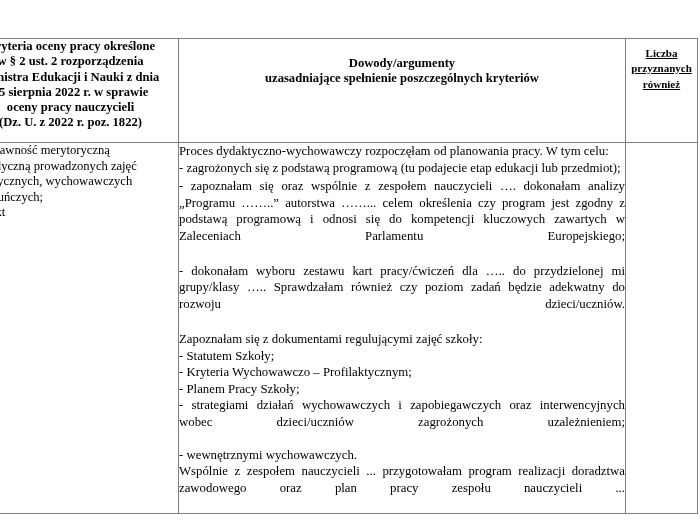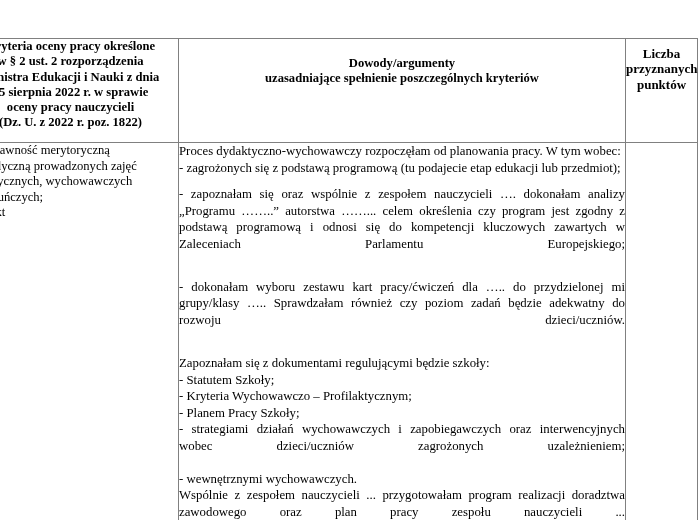--- a/index.html
+++ b/index.html
@@ -56,22 +56,23 @@
     font-size: 12.6px;
     line-height: 15.3px;
     padding: 6px 6px 0 6px;
     height: 86px;
   }
   .head-cell.evidence-head {
     padding-top: 17px;
   }
   .head-cell.points-head {
     padding-top: 7px;
-    font-size: 13px;
+    font-size: 11px;
     line-height: 15.3px;
+    text-decoration: underline;
   }
   .head-line { display: block; white-space: nowrap; }
   .head-cell.evidence-head .head-line { white-space: normal; }
 
   
   .criteria-cell {
     font-size: 12.6px;
     line-height: 15.6px;
     padding: 6px 5px 4px 6px;
     text-align: left;
@@ -85,21 +86,21 @@
     text-align: justify;
   }
   .evidence-cell p {
     margin: 0;
     text-align: justify;
   }
   .evidence-cell p.left {
     text-align: left;
   }
   .evidence-cell p.gap {
-    margin-top: 10px;
+    margin-top: 2px;
   }
   .points-cell {
     padding: 6px;
   }
 
   
   .evidence-cell p:after {
     content: "";
     display: inline-block;
     width: 100%;
@@ -127,37 +128,37 @@
             <span class="head-line">oceny pracy nauczycieli</span>
             <span class="head-line">(Dz. U. z 2022 r. poz. 1822)</span>
           </td>
           <td class="head-cell evidence-head">
             <span class="head-line">Dowody/argumenty</span>
             <span class="head-line">uzasadniające spełnienie poszczególnych kryteriów</span>
           </td>
           <td class="head-cell points-head">
             <span class="head-line">Liczba</span>
             <span class="head-line">przyznanych</span>
-            <span class="head-line">punktów</span>
+            <span class="head-line">również</span>
           </td>
         </tr>
         <tr>
           <td class="criteria-cell">
             <span class="cl">1) poprawność merytoryczną</span>
             <span class="cl">i metodyczną prowadzonych zajęć</span>
             <span class="cl">dydaktycznych, wychowawczych</span>
             <span class="cl">i opiekuńczych;</span>
             <span class="cl">0-30 pkt</span>
           </td>
           <td class="evidence-cell" id="evidence-cell">
-              <p class="left">Proces dydaktyczno-wychowawczy rozpoczęłam od planowania pracy. W tym wobec:</p>
+              <p class="left">Proces dydaktyczno-wychowawczy rozpoczęłam od planowania pracy. W tym celu:</p>
               <p class="left">- zagrożonych się z podstawą programową (tu podajecie etap edukacji lub przedmiot);</p>
               <p class=" gap">- zapoznałam się oraz wspólnie z zespołem nauczycieli …. dokonałam analizy „Programu ……..” autorstwa ……... celem określenia czy program jest zgodny z podstawą programową i odnosi się do kompetencji kluczowych zawartych w Zaleceniach Parlamentu Europejskiego;</p>
               <p class=" gap">- dokonałam wyboru zestawu kart pracy/ćwiczeń dla ….. do przydzielonej mi grupy/klasy ….. Sprawdzałam również czy poziom zadań będzie adekwatny do rozwoju dzieci/uczniów.</p>
-              <p class="left gap">Zapoznałam się z dokumentami regulującymi będzie szkoły:</p>
+              <p class="left gap">Zapoznałam się z dokumentami regulującymi zajęć szkoły:</p>
               <p class="left">- Statutem Szkoły;</p>
               <p class="left">- Kryteria Wychowawczo – Profilaktycznym;</p>
               <p class="left">- Planem Pracy Szkoły;</p>
               <p class="">- strategiami działań wychowawczych i zapobiegawczych oraz interwencyjnych wobec dzieci/uczniów zagrożonych uzależnieniem;</p>
               <p class="left">- wewnętrznymi wychowawczych.</p>
               <p class="">Wspólnie z zespołem nauczycieli ... przygotowałam program realizacji doradztwa zawodowego oraz plan pracy zespołu nauczycieli ...</p>
             </td>
           <td class="points-cell"></td>
         </tr>
       </tbody>

